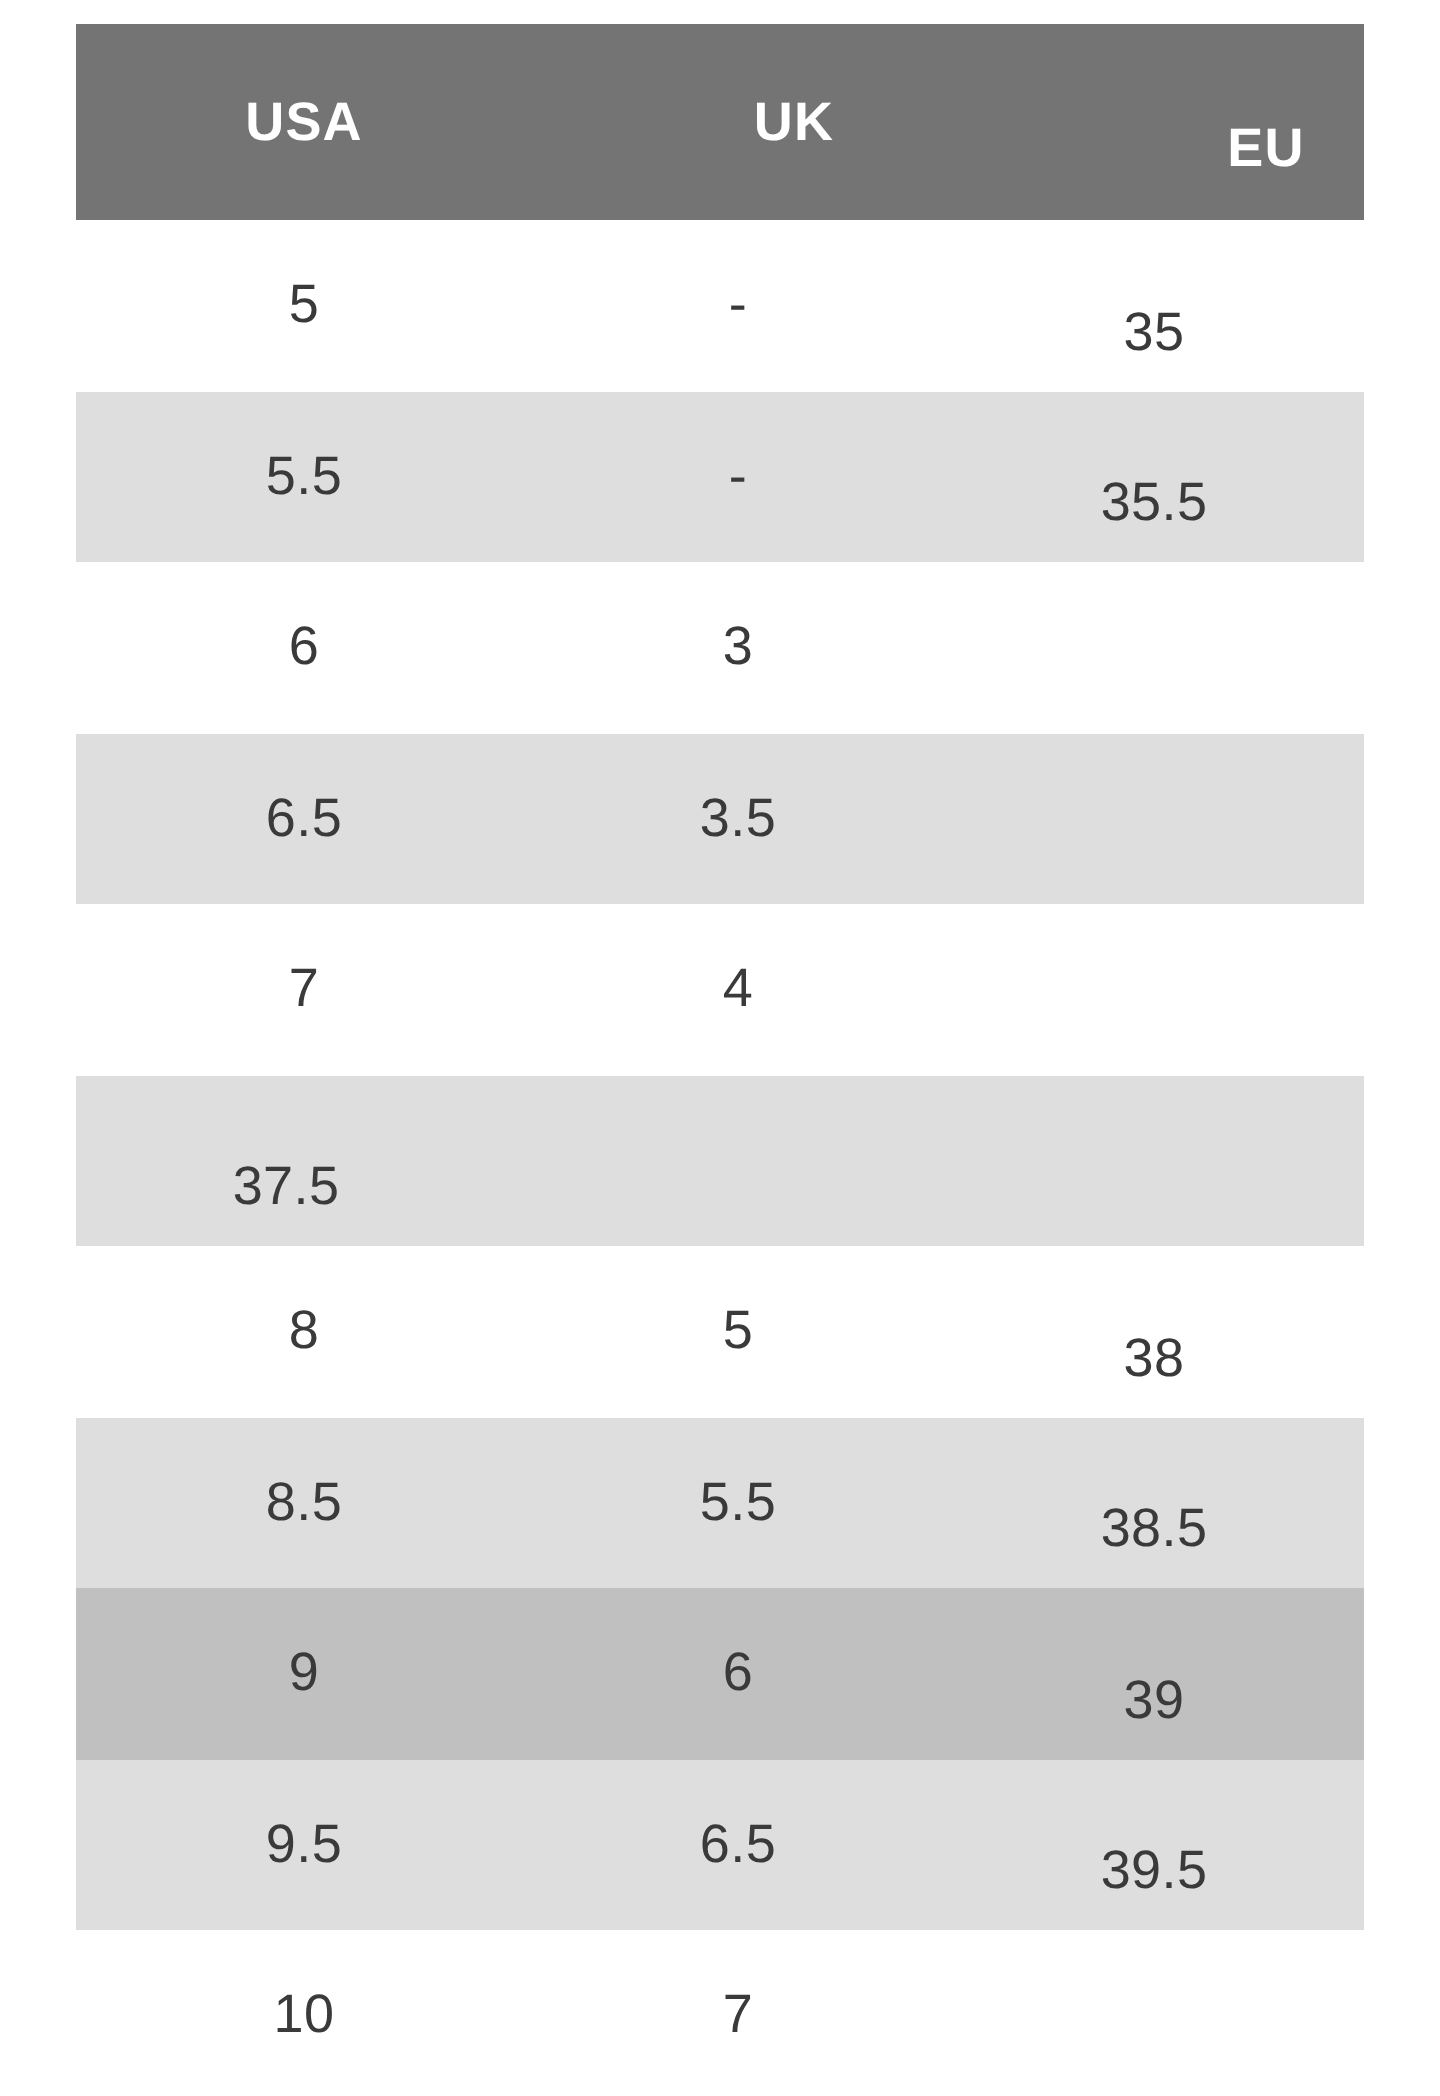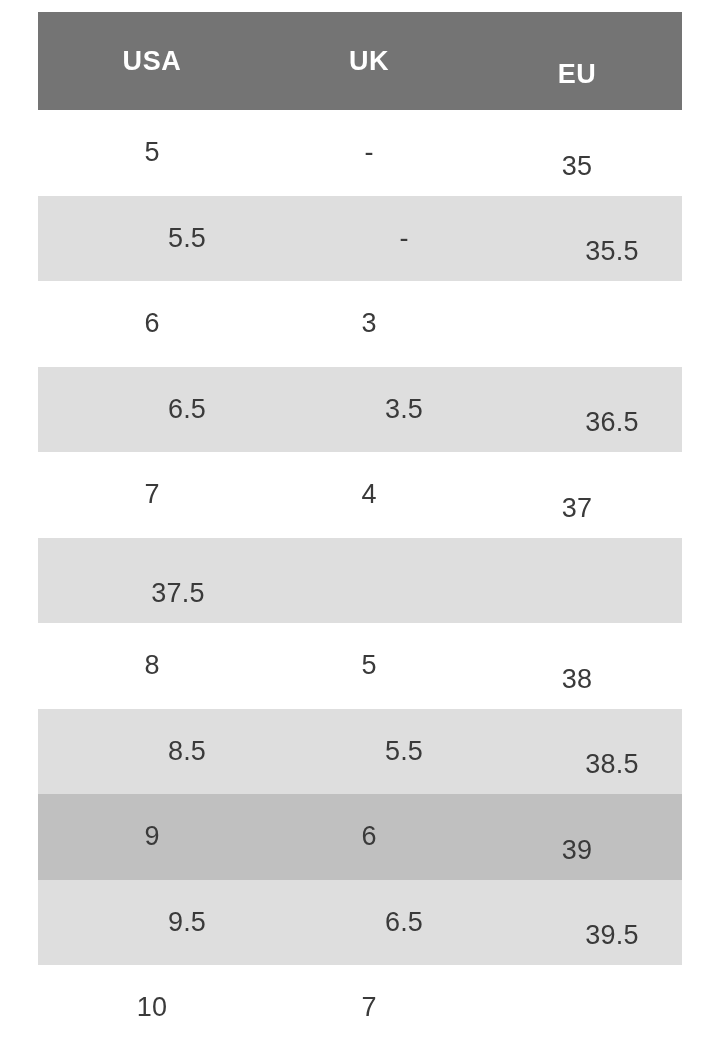--- a/index.html
+++ b/index.html
@@ -42,30 +42,31 @@
   }
 
   
   .row .cell.col-0 { flex: 0 0 228px; }
   .row .cell.col-1 { flex: 0 0 206px; }
   .row .cell.col-2 { flex: 0 0 210px; margin-top: 27px; }
 
   .header-row {
     height: 98px;
     background: #747474;
+    gap: 28px;
   }
   .header-row .cell {
     color: #ffffff;
     font-size: 27px;
     font-weight: 600;
     letter-spacing: 0.6px;
   }
 
   .row.shade-white    { background: #ffffff; }
-  .row.shade-light    { background: #dedede; padding-left: 35px; }
+  .row.shade-light    { background: #dedede; }
   .row.shade-highlight{ background: #c0c0c0; }
 </style>
 </head>
 <body>
 
 <div id="size-chart">
 
   <div class="row header-row">
     <div class="cell col-0">USA</div>
     <div class="cell col-1">UK</div>
@@ -83,26 +84,24 @@
         <div class="cell col-1">-</div>
         <div class="cell col-2">35.5</div>
       </div>
       <div class="row shade-white">
         <div class="cell col-0">6</div>
         <div class="cell col-1">3</div>
       </div>
       <div class="row shade-light">
         <div class="cell col-0">6.5</div>
         <div class="cell col-1">3.5</div>
-        <div class="cell col-2">36.5</div>
       </div>
       <div class="row shade-white">
         <div class="cell col-0">7</div>
         <div class="cell col-1">4</div>
-        <div class="cell col-2">37</div>
       </div>
       <div class="row shade-light">
         <div class="cell col-2">37.5</div>
       </div>
       <div class="row shade-white">
         <div class="cell col-0">8</div>
         <div class="cell col-1">5</div>
         <div class="cell col-2">38</div>
       </div>
       <div class="row shade-light">

